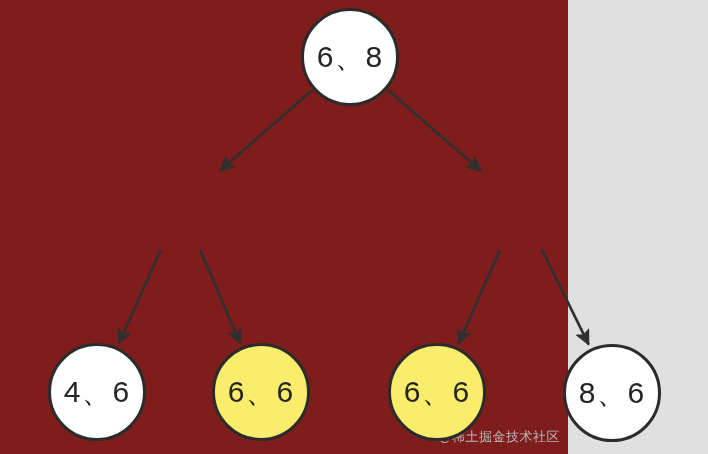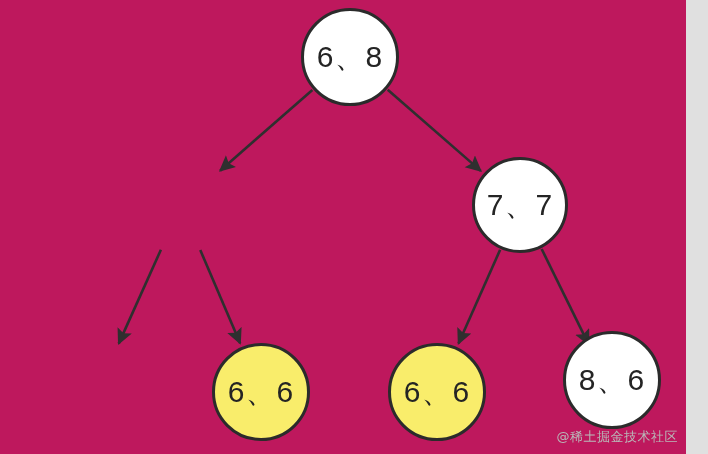--- a/index.html
+++ b/index.html
@@ -8,23 +8,23 @@
   }
   body {
     width: 708px;
     height: 454px;
     background: #e0e0e0;
     font-family: "Liberation Sans", "DejaVu Sans", sans-serif;
     overflow: hidden;
   }
   #tree-diagram {
     position: relative;
-    width: 686px;
+    width: 568px;
     height: 454px;
-    background: #be185d;
+    background: #7f1d1d;
   }
   #edge-layer {
     position: absolute;
     left: 0;
     top: 0;
     width: 708px;
     height: 454px;
   }
   .tree-node {
     position: absolute;
@@ -77,32 +77,32 @@
         <line x1="500.12143933138475" y1="249.7866366871211" x2="458.50130031503284" y2="343.55731133842005" stroke="#2f2f2f" stroke-width="2.6" marker-end="url(#arrowhead)"></line>
         <line x1="541.6308703067349" y1="248.96709507999378" x2="588.603344362103" y2="344.4437543012312" stroke="#2f2f2f" stroke-width="2.6" marker-end="url(#arrowhead)"></line>
       </g>
   </svg>
 
   <div class="tree-node fill-white" style="left:301px; top:8px; width:98px; height:98px;">
     <span class="node-label">6、8</span>
   </div>
 
 
-  <div class="tree-node fill-white" style="left:472px; top:157px; width:96px; height:96px;">
-    <span class="node-label">7、7</span>
+
+  <div class="tree-node fill-white" style="left:48px; top:343px; width:98px; height:98px;">
+    <span class="node-label">4、6</span>
   </div>
-
 
   <div class="tree-node fill-yellow" style="left:212px; top:343px; width:98px; height:98px;">
     <span class="node-label">6、6</span>
   </div>
 
   <div class="tree-node fill-yellow" style="left:388px; top:343px; width:98px; height:98px;">
     <span class="node-label">6、6</span>
   </div>
 
-  <div class="tree-node fill-white" style="left:563px; top:331px; width:98px; height:98px;">
+  <div class="tree-node fill-white" style="left:563px; top:344px; width:98px; height:98px;">
     <span class="node-label">8、6</span>
   </div>
 
   <div id="watermark">@稀土掘金技术社区</div>
 
 </div>
 
 </body></html>

